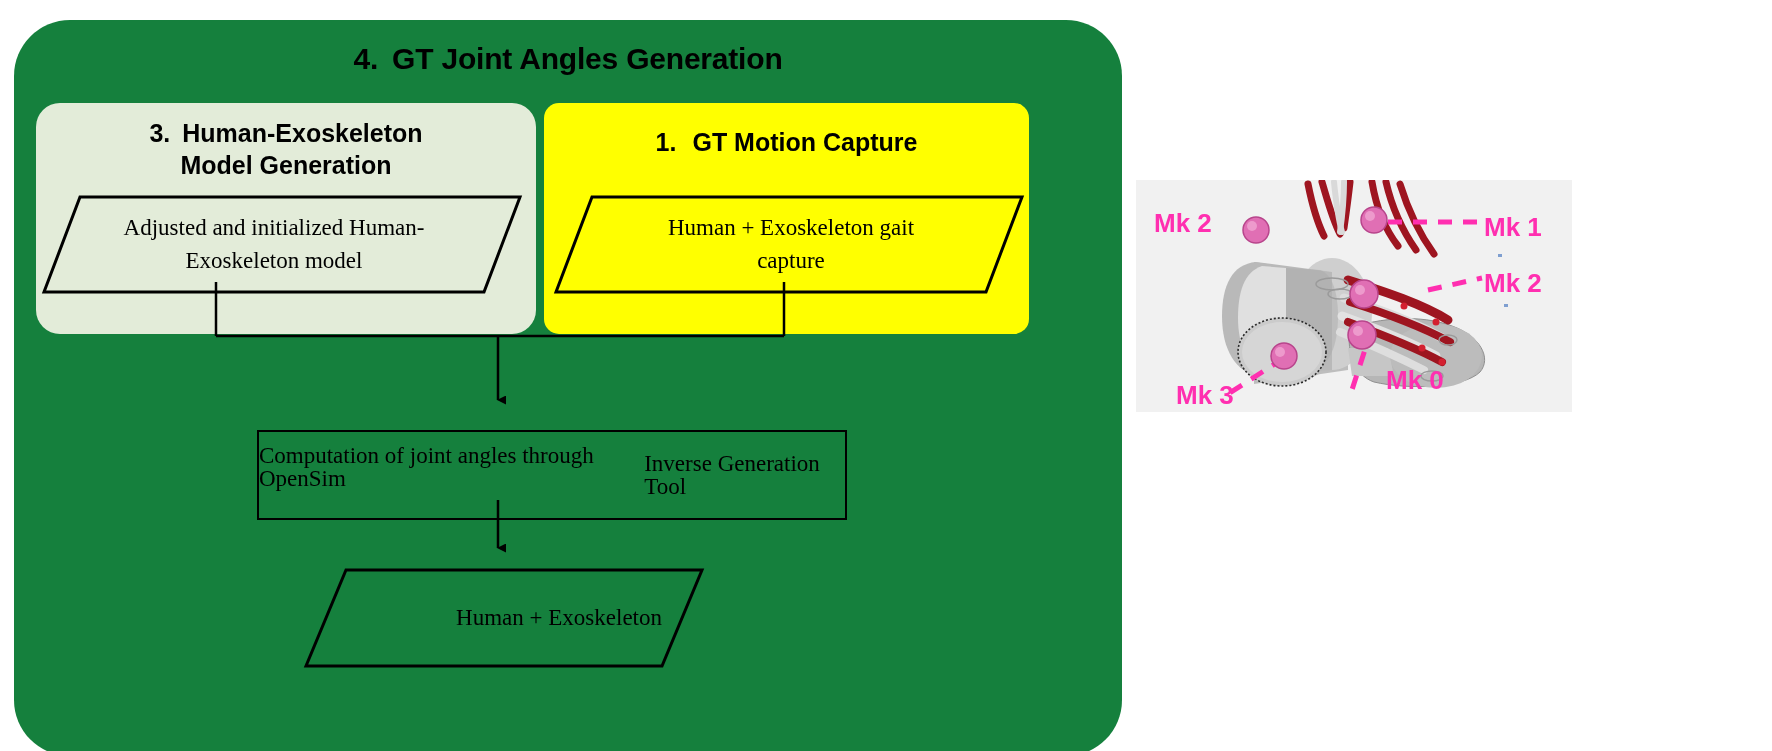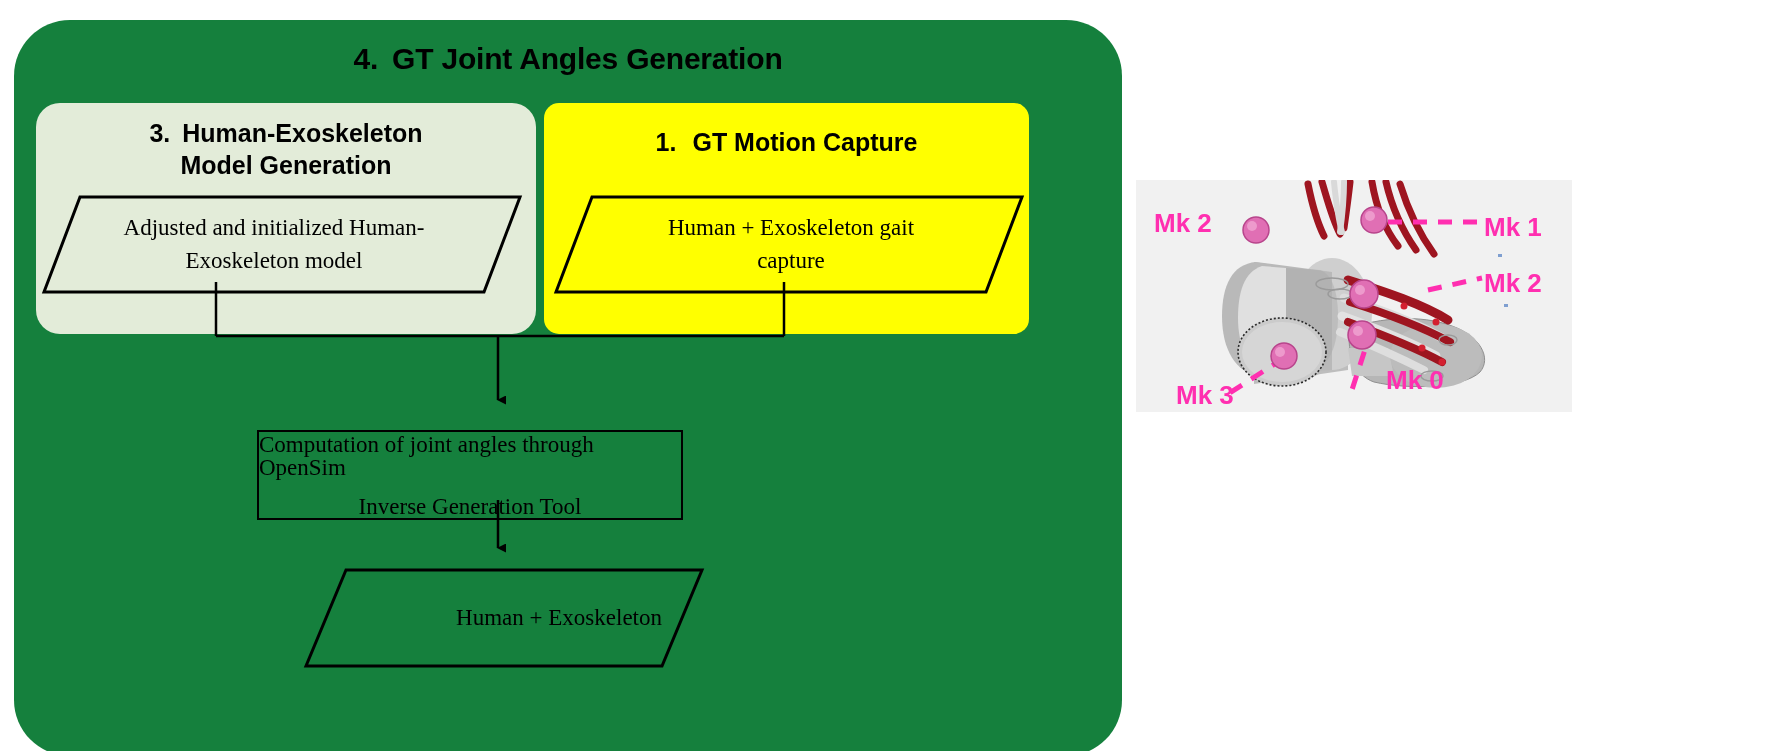--- a/index.html
+++ b/index.html
@@ -145,27 +145,26 @@
     font-size: 0.66em;
     font-style: italic;
     vertical-align: super;
   }
 
   
   #process-box {
     position: absolute;
     left: 243px;
     top: 410px;
-    width: 426px;
+    width: 590px;
     height: 90px;
     border: 2.5px solid #000;
     box-sizing: border-box;
     background: transparent;
     display: flex;
-    flex-direction: column;
     align-items: center;
     justify-content: center;
     font-family: "Liberation Serif", serif;
     font-size: 23px;
     color: #000;
     line-height: 1.0;
   }
   #process-box .line1 { margin-bottom: 16px; }
 
   

